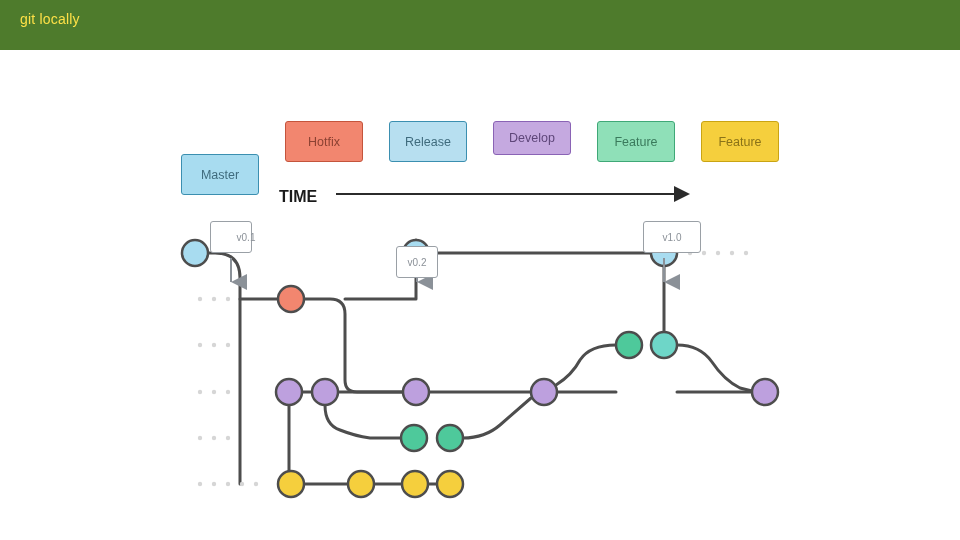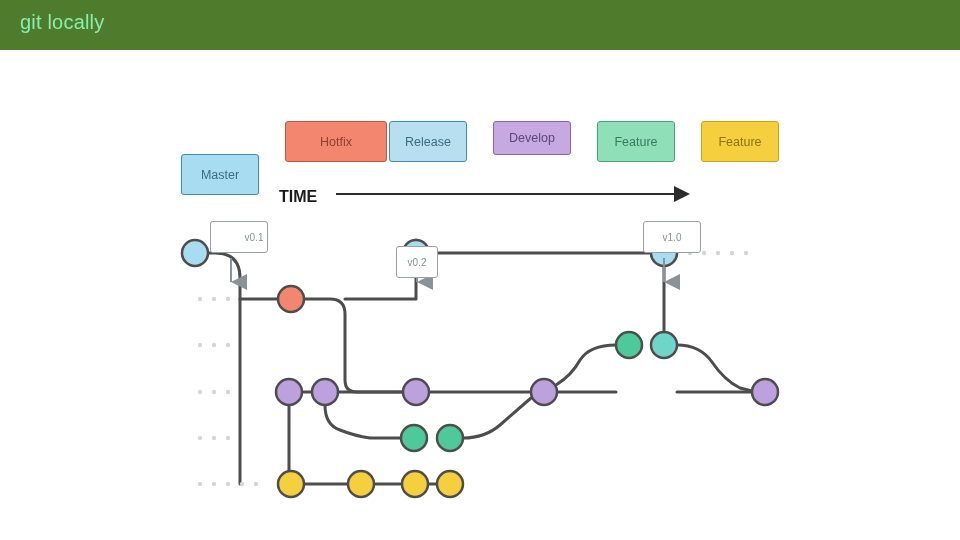--- a/index.html
+++ b/index.html
@@ -19,22 +19,22 @@
     left: 0;
     top: 0;
     width: 960px;
     height: 50px;
     background: #4e7b2c;
   }
   #header-title {
     position: absolute;
     left: 20px;
     top: 11px;
-    font-size: 20px;
-    color: #86efac;
+    font-size: 14px;
+    color: #fde047;
     font-family: "Liberation Sans", sans-serif;
     letter-spacing: 0.2px;
   }
   #diagram {
     position: absolute;
     left: 0;
     top: 50px;
     width: 960px;
     height: 490px;
   }
@@ -74,41 +74,41 @@
 <div id="header-bar">
   <div id="header-title">git locally</div>
 </div>
 
 <div id="diagram">
 
   <div id="legend">
       <div class="legend-box" style="left: 181px; top: 71px; width: 78px; height: 41px; background: rgb(168, 220, 240); border: 1.5px solid rgb(59, 143, 176); color: rgb(63, 107, 125); margin-top: 33px;">
         <span>Master</span>
       </div>
-      <div class="legend-box" style="left: 285px; top: 71px; width: 102px; height: 41px; background: rgb(242, 134, 111); border: 1.5px solid rgb(196, 84, 60); color: rgb(140, 66, 51);">
+      <div class="legend-box" style="left: 285px; top: 71px; width: 78px; height: 41px; background: rgb(242, 134, 111); border: 1.5px solid rgb(196, 84, 60); color: rgb(140, 66, 51);">
         <span>Hotfix</span>
       </div>
       <div class="legend-box" style="left: 389px; top: 71px; width: 78px; height: 41px; background: rgb(183, 223, 240); border: 1.5px solid rgb(59, 143, 176); color: rgb(63, 107, 125);">
         <span>Release</span>
       </div>
       <div class="legend-box" style="left: 493px; top: 71px; width: 78px; height: 34px; background: rgb(197, 169, 224); border: 1.5px solid rgb(138, 99, 181); color: rgb(94, 70, 121);">
         <span>Develop</span>
       </div>
       <div class="legend-box" style="left: 597px; top: 71px; width: 78px; height: 41px; background: rgb(143, 224, 184); border: 1.5px solid rgb(63, 168, 119); color: rgb(58, 122, 92);">
         <span>Feature</span>
       </div>
       <div class="legend-box" style="left: 701px; top: 71px; width: 78px; height: 41px; background: rgb(245, 207, 61); border: 1.5px solid rgb(201, 164, 19); color: rgb(138, 115, 24);">
         <span>Feature</span>
       </div>
     </div>
 
   <div id="time-label" style="left: 279px; top: 138px;">TIME</div>
 
   <div id="tags">
-      <div class="tag-box" style="left: 210px; top: 171px; width: 58px; height: 32px; border: 1.5px solid rgb(154, 160, 166); color: rgb(139, 145, 152); padding-left: 30px;">
+      <div class="tag-box" style="left: 210px; top: 171px; width: 42px; height: 32px; border: 1.5px solid rgb(154, 160, 166); color: rgb(139, 145, 152); padding-left: 30px;">
         <span>v0.1</span>
       </div>
       <div class="tag-box" style="left: 396px; top: 171px; width: 42px; height: 32px; border: 1.5px solid rgb(154, 160, 166); color: rgb(139, 145, 152); margin-top: 25px;">
         <span>v0.2</span>
       </div>
       <div class="tag-box" style="left: 643px; top: 171px; width: 58px; height: 32px; border: 1.5px solid rgb(154, 160, 166); color: rgb(139, 145, 152);">
         <span>v1.0</span>
       </div>
     </div>
 

